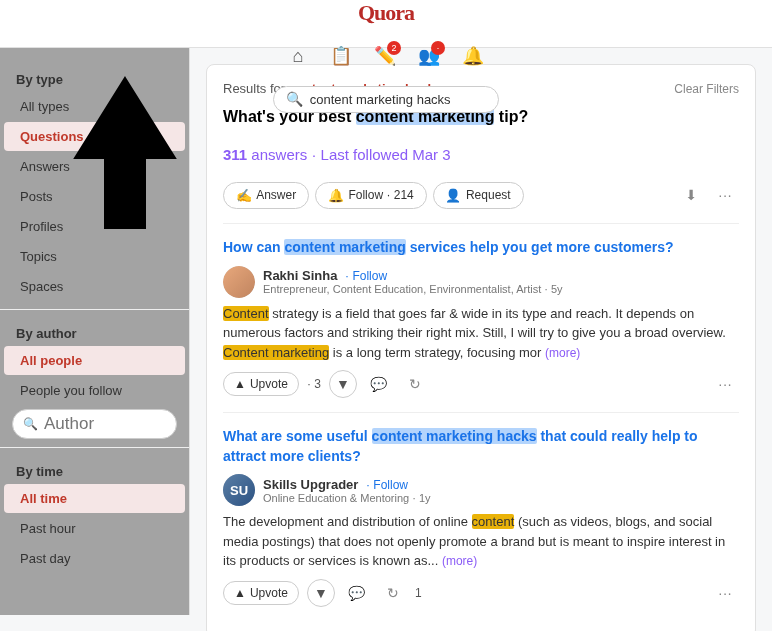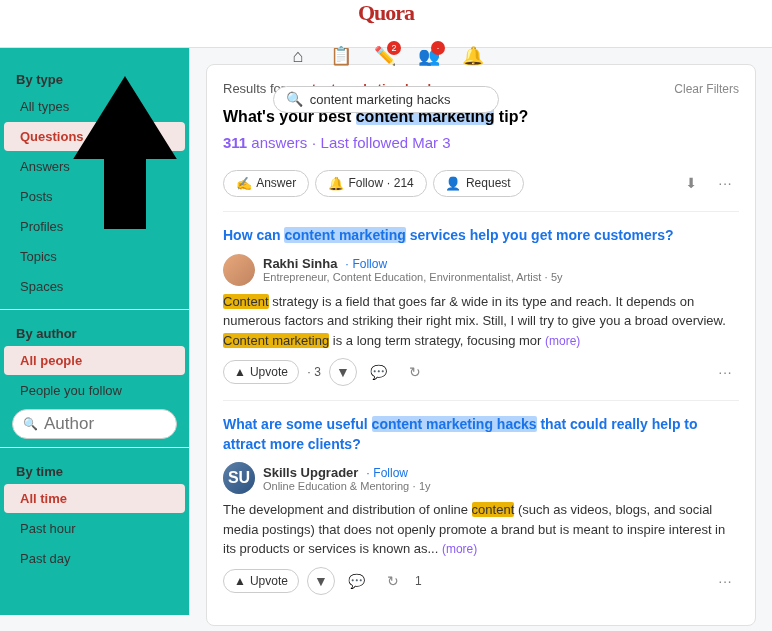--- a/index.html
+++ b/index.html
@@ -80,21 +80,21 @@
     
     .page-layout {
       display: flex;
       margin-top: 48px;
       min-height: calc(100vh - 48px);
     }
 
     
     .sidebar {
       width: 190px;
-      background: #14b8a6;
+      background: #a3a3a3;
       border-right: 1px solid #e0e0e0;
       padding: 16px 0;
       flex-shrink: 0;
       position: fixed;
       top: 48px;
       bottom: 16px;
       overflow-y: auto;
     }
     .sidebar-section-title {
       font-size: 13px;
@@ -179,21 +179,21 @@
     
     .question-block {
       border-bottom: 1px solid #eee;
       padding-bottom: 14px;
       margin-bottom: 14px;
     }
     .question-title {
       font-size: 16px;
       font-weight: bold;
       color: #000;
-      margin-bottom: 8px;
+      margin-bottom: 20px;
       font-family: Arial, sans-serif;
     }
     .question-title .highlight {
       background: #b3d4fc;
       border-radius: 2px;
     }
     .question-meta {
       font-size: 15px;
       color: #8b5cf6;
       font-family: Arial, sans-serif;
@@ -270,21 +270,21 @@
       width: 32px; height: 32px;
       border-radius: 50%;
       background: linear-gradient(135deg, #e8a87c, #c0845f);
     }
     .avatar-img2 {
       width: 32px; height: 32px;
       border-radius: 4px;
       background: linear-gradient(135deg, #5b7fa6, #2c5282);
       display: flex; align-items: center; justify-content: center;
       color: #fff;
-      font-size: 16px;
+      font-size: 13px;
       font-family: Arial;
       font-weight: bold;
     }
     .author-info { font-family: Arial, sans-serif; }
     .author-name {
       font-size: 13px;
       font-weight: bold;
       color: #333;
     }
     .author-name .follow-link {

